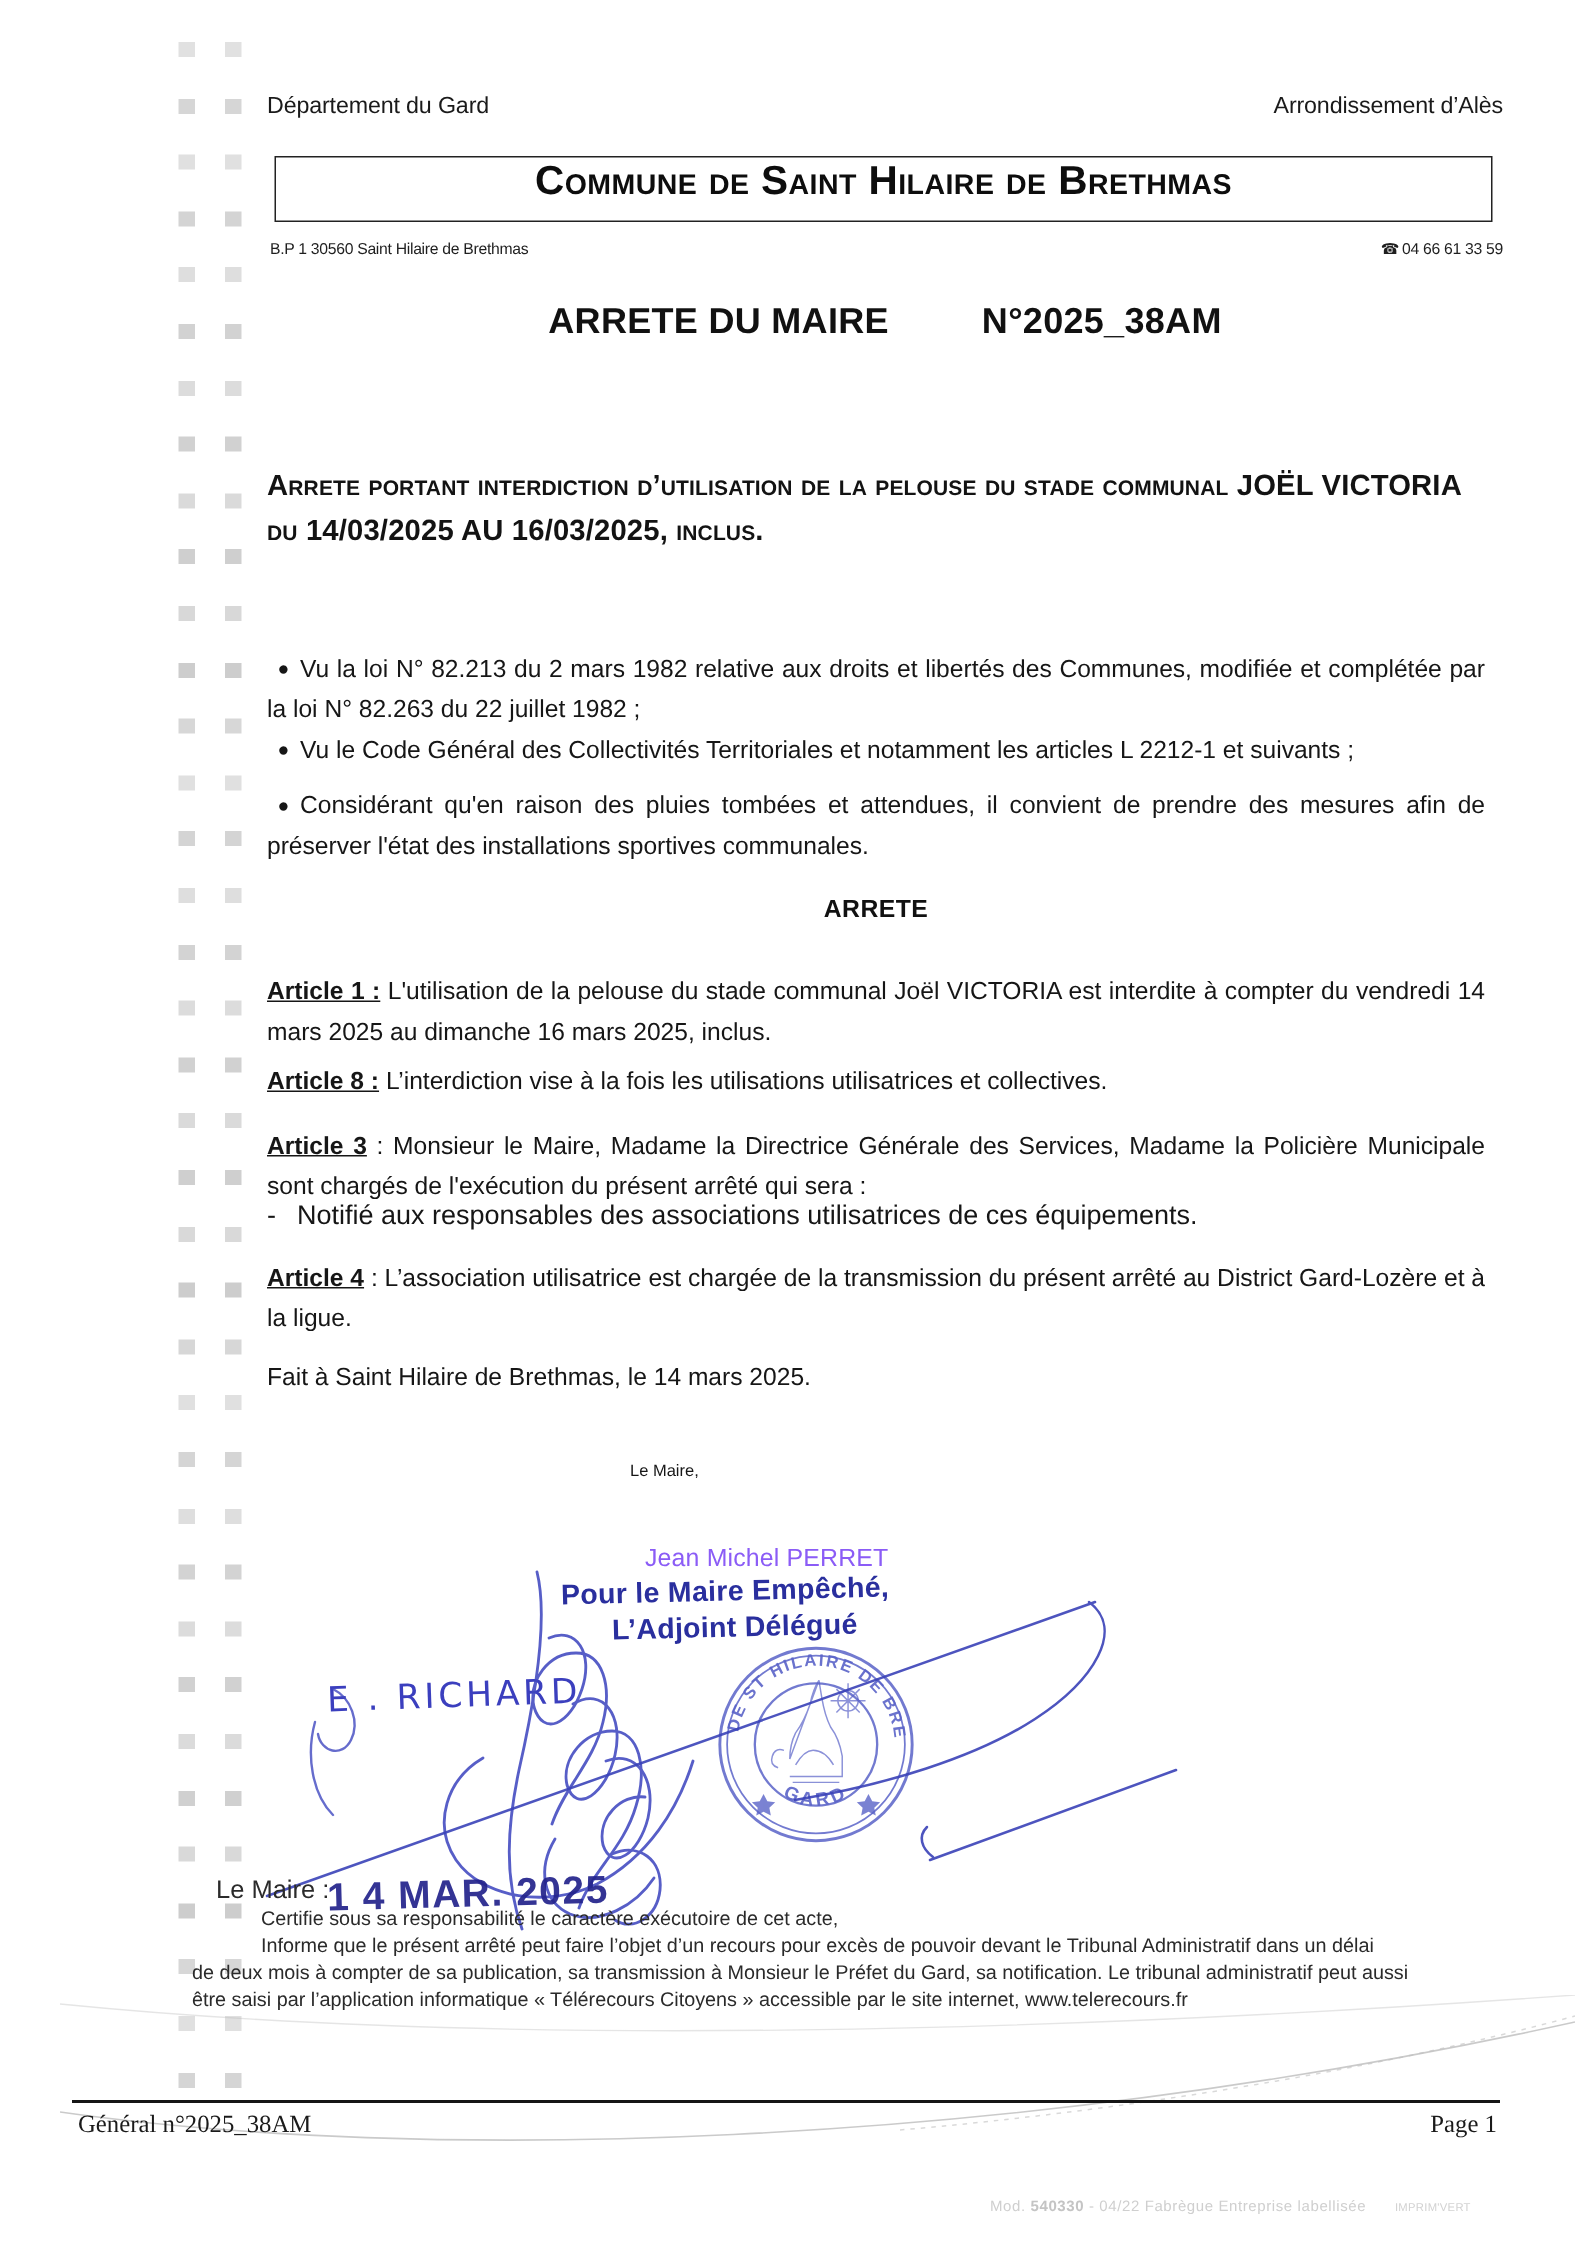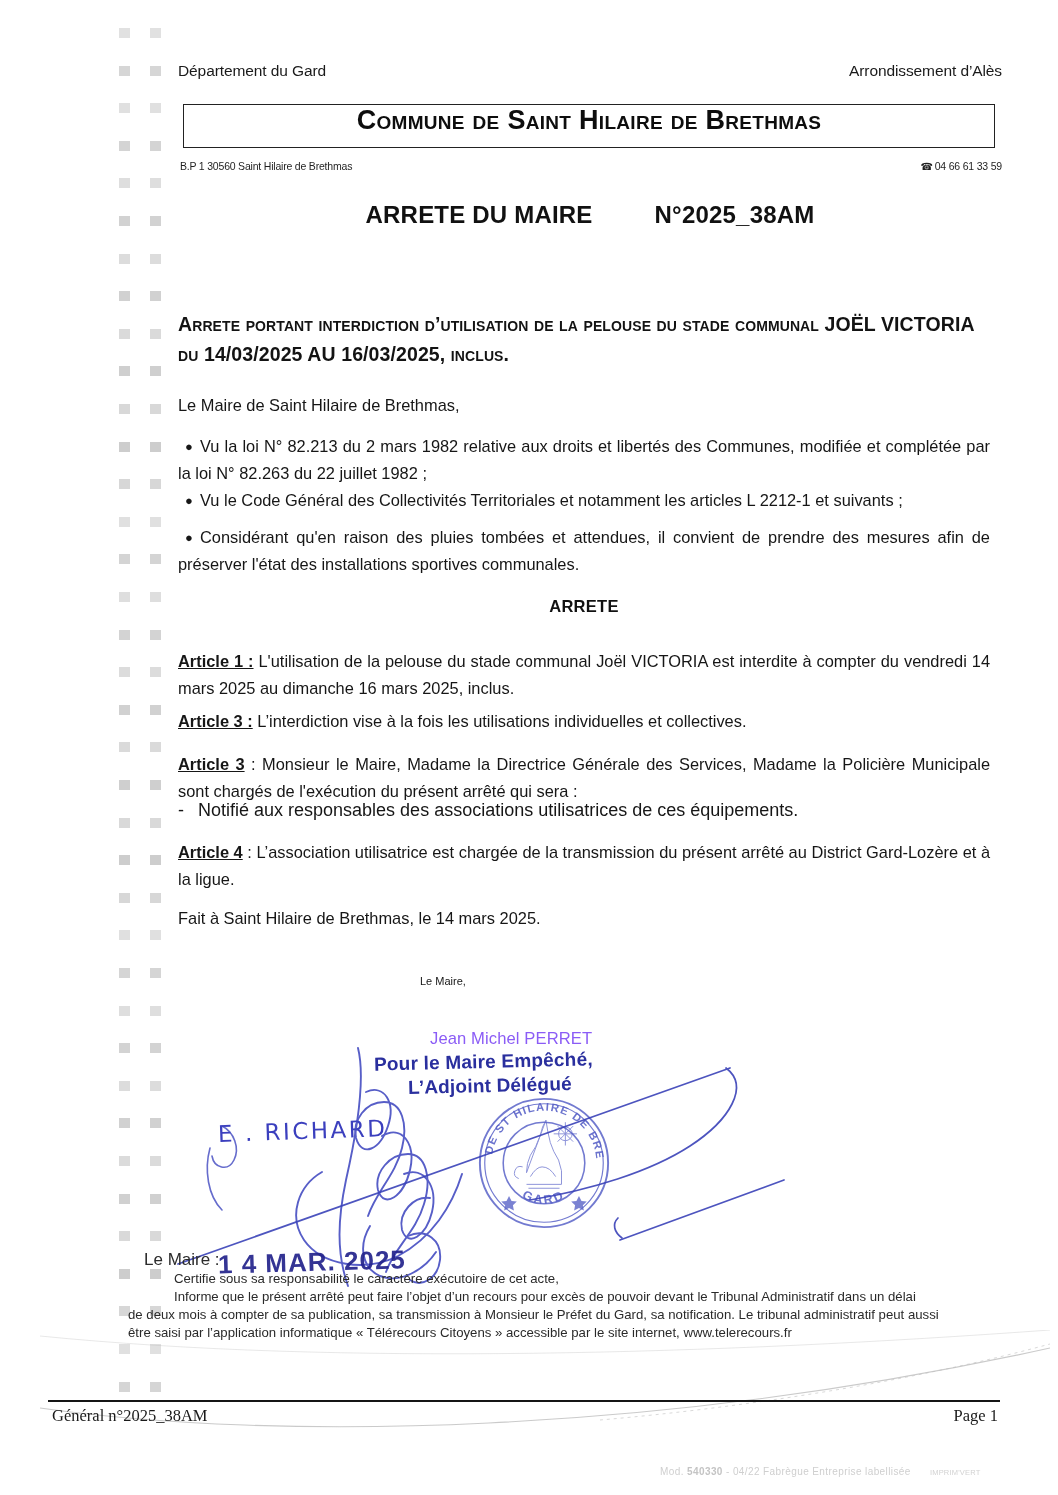--- a/index.html
+++ b/index.html
@@ -423,40 +423,39 @@
     <span>B.P 1 30560 Saint Hilaire de Brethmas</span>
     <span class="phone"><span class="tel-icon">☎</span><span>04 66 61 33 59</span></span>
   </div>
 
   <div class="arrete-title">
     <span>ARRETE DU MAIRE</span><span class="num">N°2025_38AM</span>
   </div>
 
   <div class="objet">Arrete portant interdiction d’utilisation de la pelouse du stade communal JOËL VICTORIA du 14/03/2025 AU 16/03/2025, inclus.</div>
 
-  <div class="para nojust" style="top:392px;">Le Maire de Saint Hilaire de Brethmas,</div>
 
   <div class="bullet-row" style="top:433px;">
     <span class="b">●</span><span class="btxt">Vu la loi N° 82.213 du 2 mars 1982 relative aux droits et libertés des Communes, modifiée et complétée par la loi N° 82.263 du 22 juillet 1982 ;</span>
   </div>
   <div class="bullet-row" style="top:487px;">
     <span class="b">●</span><span class="btxt">Vu le Code Général des Collectivités Territoriales et notamment les articles L 2212-1 et suivants ;</span>
   </div>
   <div class="bullet-row" style="top:524px;">
     <span class="b">●</span><span class="btxt">Considérant qu'en raison des pluies tombées et attendues, il convient de prendre des mesures afin de préserver l'état des installations sportives communales.</span>
   </div>
 
   <div class="center-bold" style="top:597px;">ARRETE</div>
 
   <div class="para" style="top:648px;">
     <span class="art-label">Article 1 :</span><span> L'utilisation de la pelouse du stade communal Joël VICTORIA est interdite à compter du vendredi 14 mars 2025 au dimanche 16 mars 2025, inclus.</span>
   </div>
 
   <div class="para nojust" style="top:708px;">
-    <span class="art-label">Article 3 :</span><span> L’interdiction vise à la fois les utilisations individuelles et collectives.</span>
+    <span class="art-label">Article 8 :</span><span> L’interdiction vise à la fois les utilisations utilisatrices et collectives.</span>
   </div>
 
   <div class="para" style="top:751px;">
     <span class="art-label">Article 3</span><span> : Monsieur le Maire, Madame la Directrice Générale des Services, Madame la Policière Municipale sont chargés de l'exécution du présent arrêté qui sera :</span>
   </div>
 
   <div class="dash-row" style="top:796px;">
     <span class="d">-</span><span>Notifié aux responsables des associations utilisatrices de ces équipements.</span>
   </div>
 

